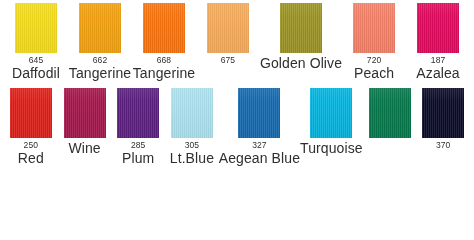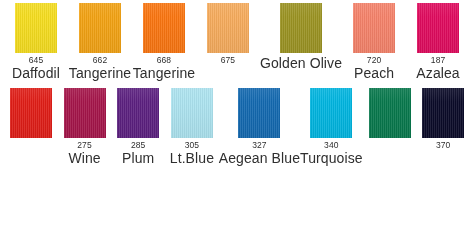--- a/index.html
+++ b/index.html
@@ -166,28 +166,31 @@
 
 
   </div>
 
   <div class="row">
 
     <div class="cell">
       <div class="swatch-wrap">
         <div class="swatch" style="background-color: rgb(224, 29, 23);"></div>
       </div>
+      <div class="labels">
+        <span class="code">250</span>
+        <span class="name">Red</span>
+      </div>
     </div>
 
     <div class="cell">
       <div class="swatch-wrap">
         <div class="swatch" style="background-color: rgb(165, 21, 74);"></div>
       </div>
       <div class="labels">
-        <span class="code">275</span>
         <span class="name">Wine</span>
       </div>
     </div>
 
     <div class="cell">
       <div class="swatch-wrap">
         <div class="swatch" style="background-color: rgb(92, 32, 128);"></div>
       </div>
       <div class="labels">
         <span class="code">285</span>
@@ -213,21 +216,20 @@
         <span class="code">327</span>
         <span class="name">Aegean Blue</span>
       </div>
     </div>
 
     <div class="cell">
       <div class="swatch-wrap">
         <div class="swatch" style="background-color: rgb(0, 181, 224);"></div>
       </div>
       <div class="labels">
-        <span class="code">340</span>
         <span class="name">Turquoise</span>
       </div>
     </div>
 
     <div class="cell">
       <div class="swatch-wrap">
         <div class="swatch" style="background-color: rgb(7, 120, 76);"></div>
       </div>
     </div>
 

